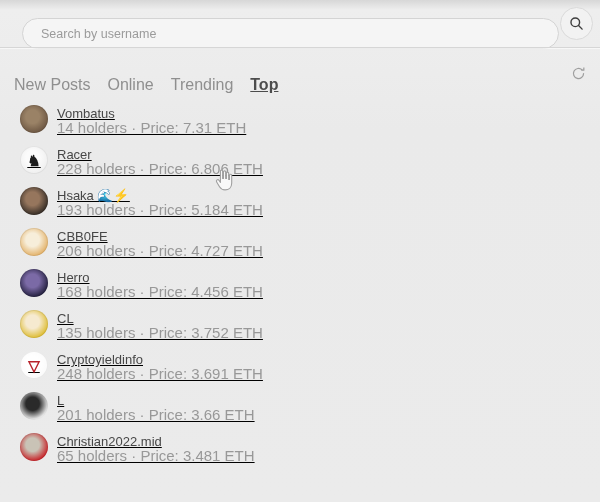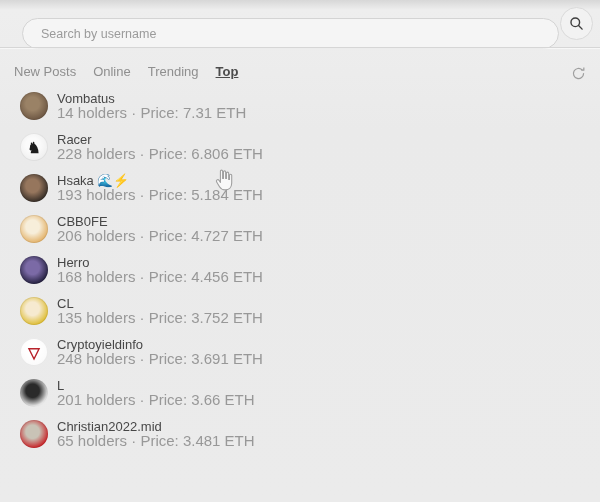--- a/index.html
+++ b/index.html
@@ -19,29 +19,29 @@
   }
   .search-input::placeholder{color:#9b9b9b;}
   .search-btn{
     position:absolute;left:560px;top:7px;width:33px;height:33px;border-radius:50%;
     border:1px solid #dadada;background:#f2f2f2;display:flex;align-items:center;justify-content:center;
     cursor:pointer;padding:0;
   }
   .divider{position:absolute;left:0;top:47px;width:600px;height:1px;background:#d6d6d6;box-shadow:0 1px 0 rgba(255,255,255,.55);}
   
   .tabs{position:absolute;left:14px;top:64px;display:flex;gap:17px;align-items:center;}
-  .tab{font-size:13px;color:#8f8f8f;cursor:pointer;white-space:nowrap;}
+  .tab{font-size:16px;color:#8f8f8f;cursor:pointer;white-space:nowrap;margin-top:12px;}
   .tab.active{color:#4c4c4c;font-weight:bold;text-decoration:underline;}
   .refresh-btn{
     position:absolute;left:568px;top:63px;width:20px;height:20px;border:none;background:transparent;
     display:flex;align-items:center;justify-content:center;cursor:pointer;padding:0;
   }
   
   .list{position:absolute;left:0;top:92px;width:600px;}
-  .row{height:41px;display:flex;align-items:flex-start;padding-left:20px;cursor:pointer;}
+  .row{height:41px;display:flex;align-items:flex-end;padding-left:20px;cursor:pointer;text-decoration:underline;}
   .avatar{
     width:28px;height:28px;border-radius:50%;flex:0 0 28px;
     display:flex;align-items:center;justify-content:center;
     box-shadow:inset 0 0 0 1px rgba(0,0,0,.07);
   }
   .glyph{font-size:15px;line-height:1;font-weight:bold;}
   .texts{display:flex;flex-direction:column;margin-left:9px;gap:2px;}
   .uname{font-size:13px;color:#474747;font-weight:500;line-height:13px;}
   .meta{font-size:15px;color:#989898;line-height:11px;}
   

